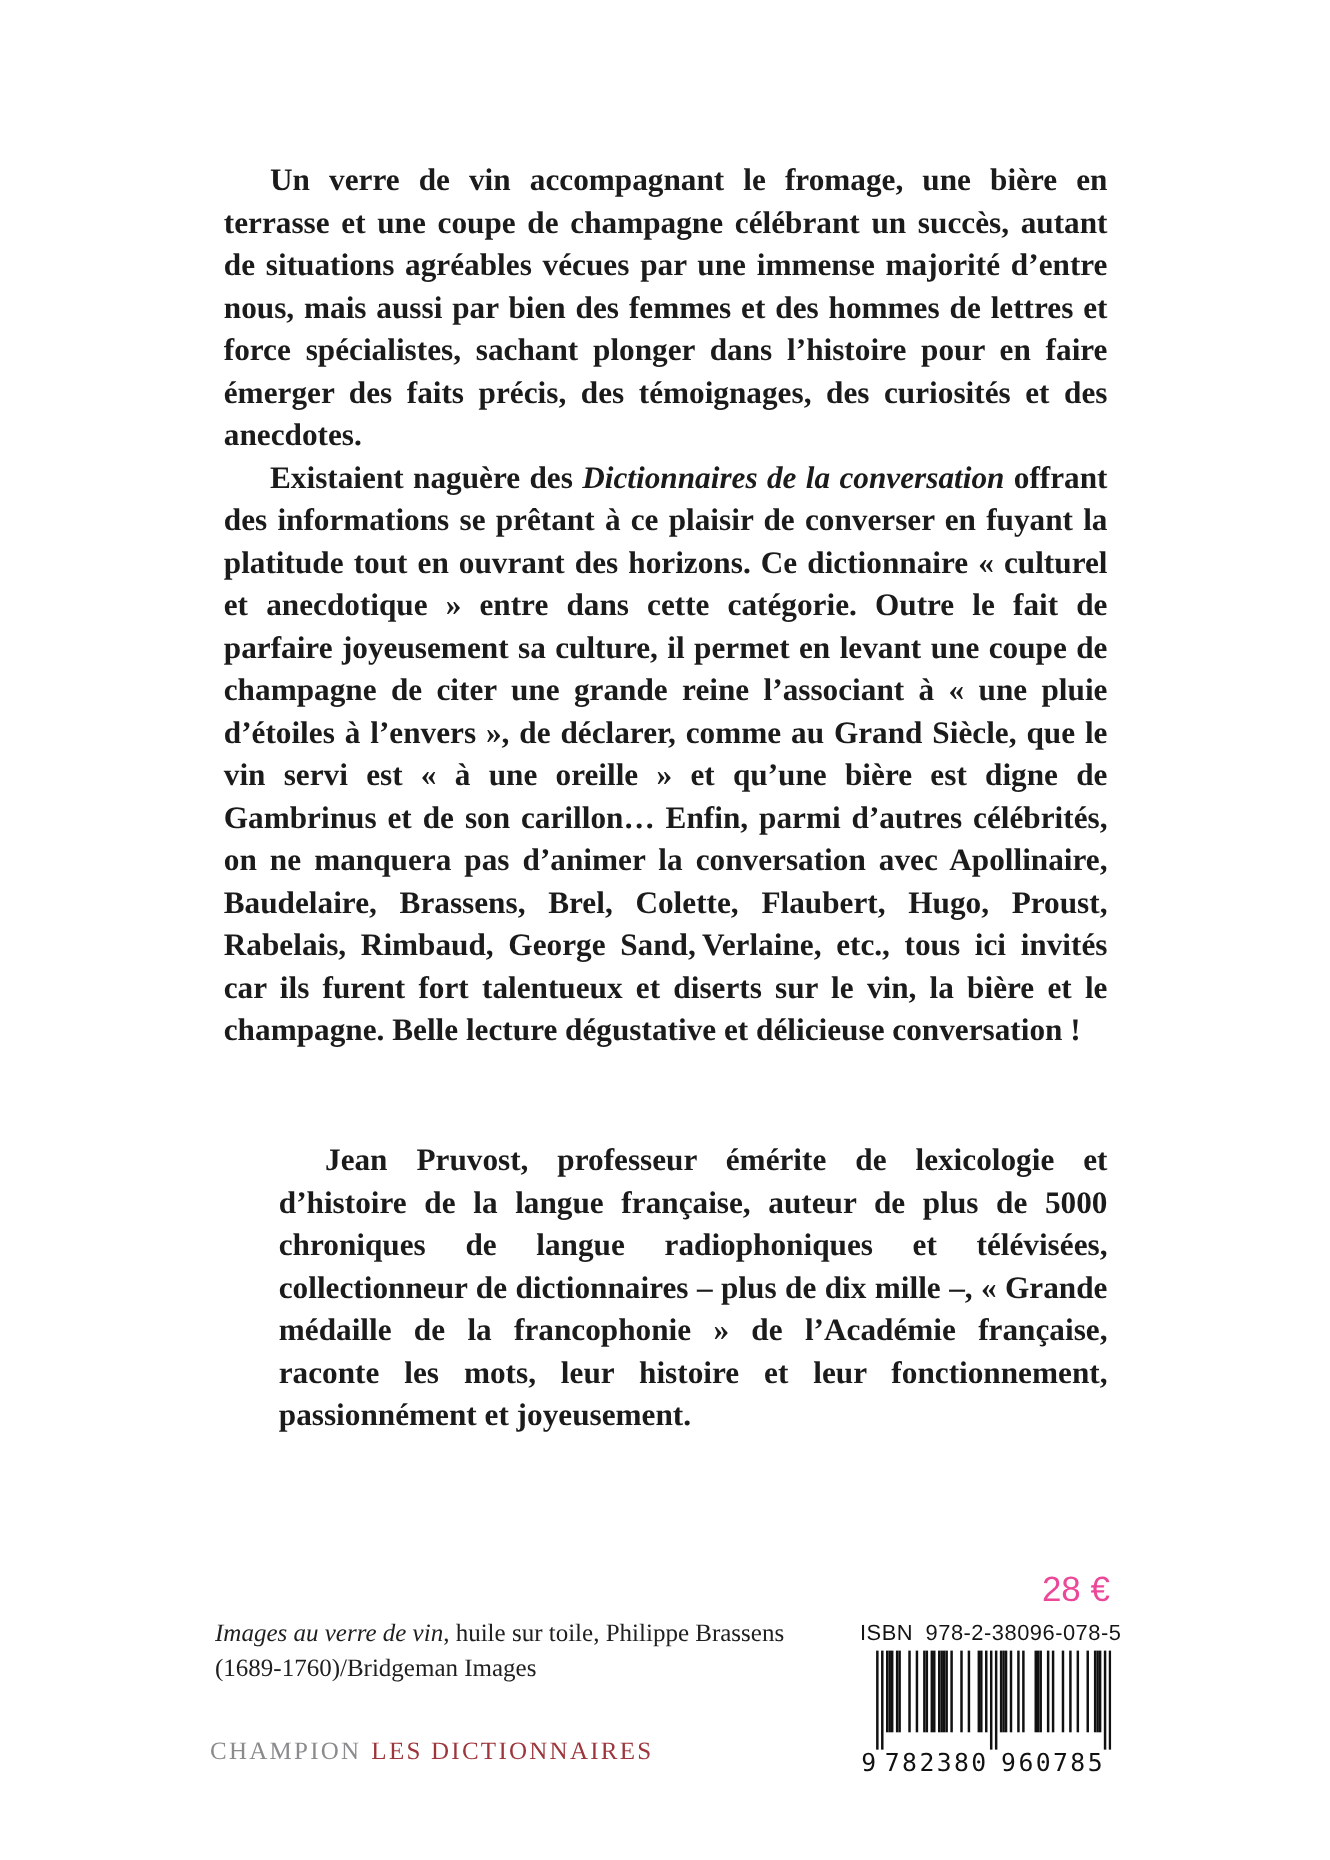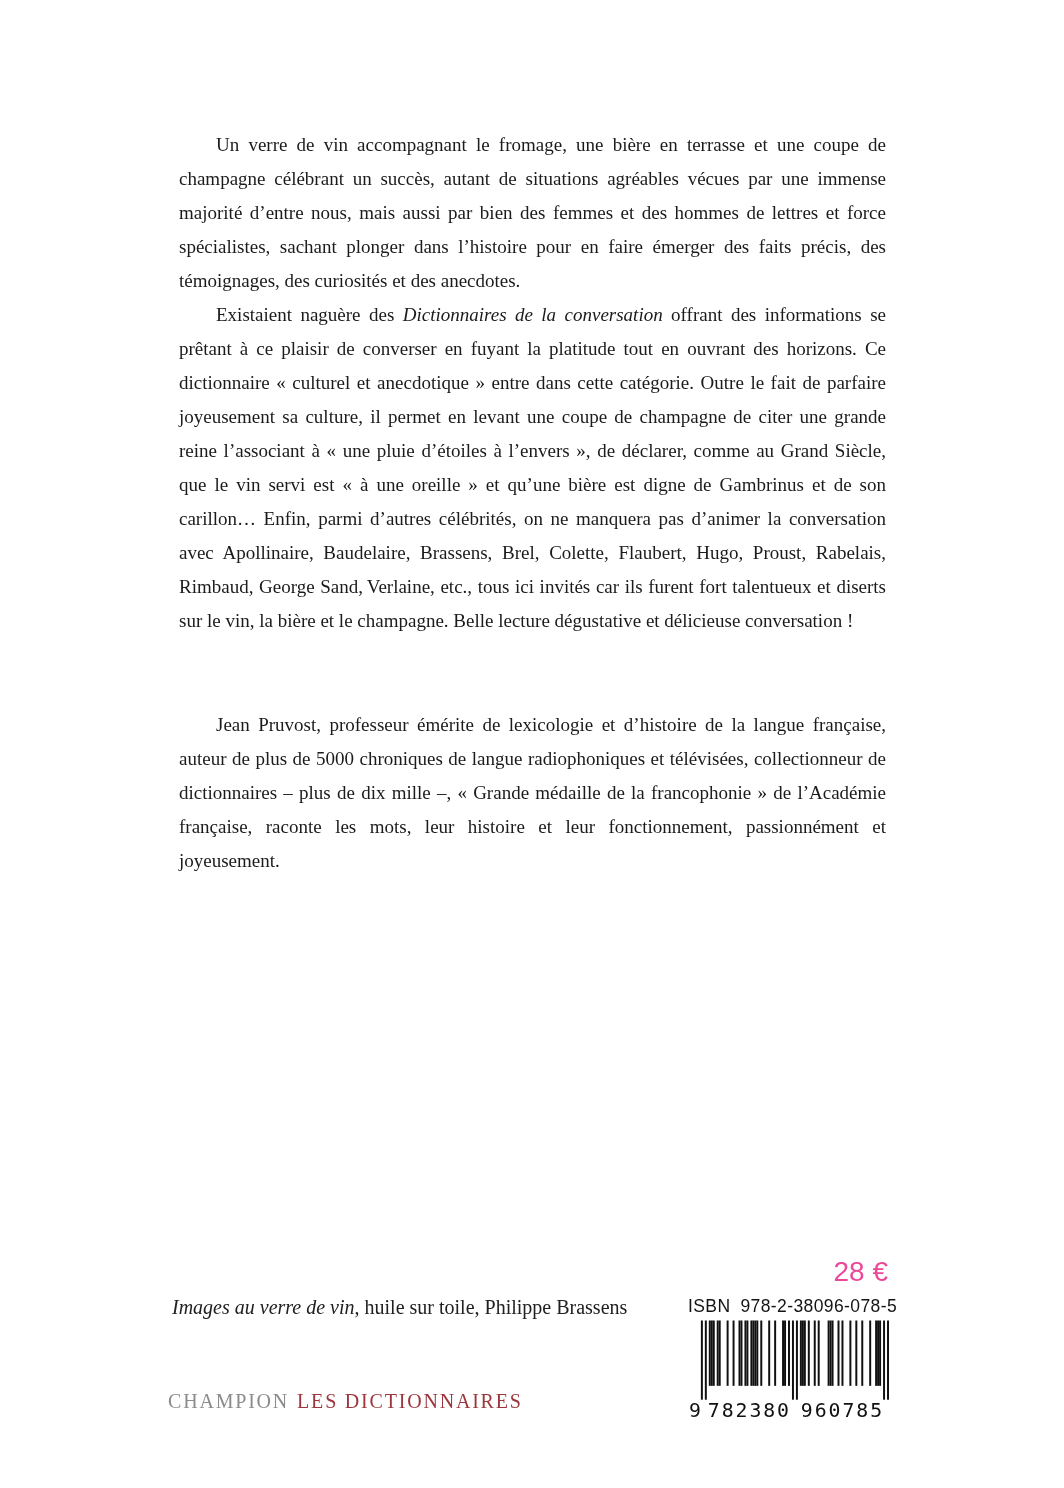--- a/index.html
+++ b/index.html
@@ -11,27 +11,28 @@
     color:#1b1b1b;
     overflow:hidden;
   }
   
   .text-block{
     position:absolute;
     left:179px;top:128px;width:707px;
   }
   .text-block p{
     margin:0;
-    font-size:19px;
+    font-size:25px;
     line-height:34px;
     text-align:justify;
     text-indent:37px;
     hyphens:none;
+    font-weight:bold;
   }
-  .text-block p.bio{margin-top:70px;}
+  .text-block p.bio{margin-top:70px;margin-left:44px;}
   .it{font-style:italic;}
 
   
   .price{
     position:absolute;
     top:1256px;right:176px;
     font-family:"Liberation Sans", sans-serif;
     font-size:28px;
     color:#ec4899;
     white-space:nowrap;
@@ -151,17 +152,18 @@
           <text x="147" y="97" text-anchor="middle">0</text>
           <text x="161" y="97" text-anchor="middle">7</text>
           <text x="175" y="97" text-anchor="middle">8</text>
           <text x="189" y="97" text-anchor="middle">5</text>
         </g>
       </svg>
   </div>
 
   <div class="credits">
     <div><em>Images au verre de vin</em><span>, huile sur toile, Philippe Brassens</span></div>
+    <div>(1689-1760)/Bridgeman Images</div>
   </div>
 
   <div class="publisher"><span class="pub-name" style="color: rgb(139, 139, 141);">CHAMPION</span><span class="pub-collection" style="color: rgb(156, 54, 60);">LES DICTIONNAIRES</span></div>
 
 </div>
 
 </body></html>

